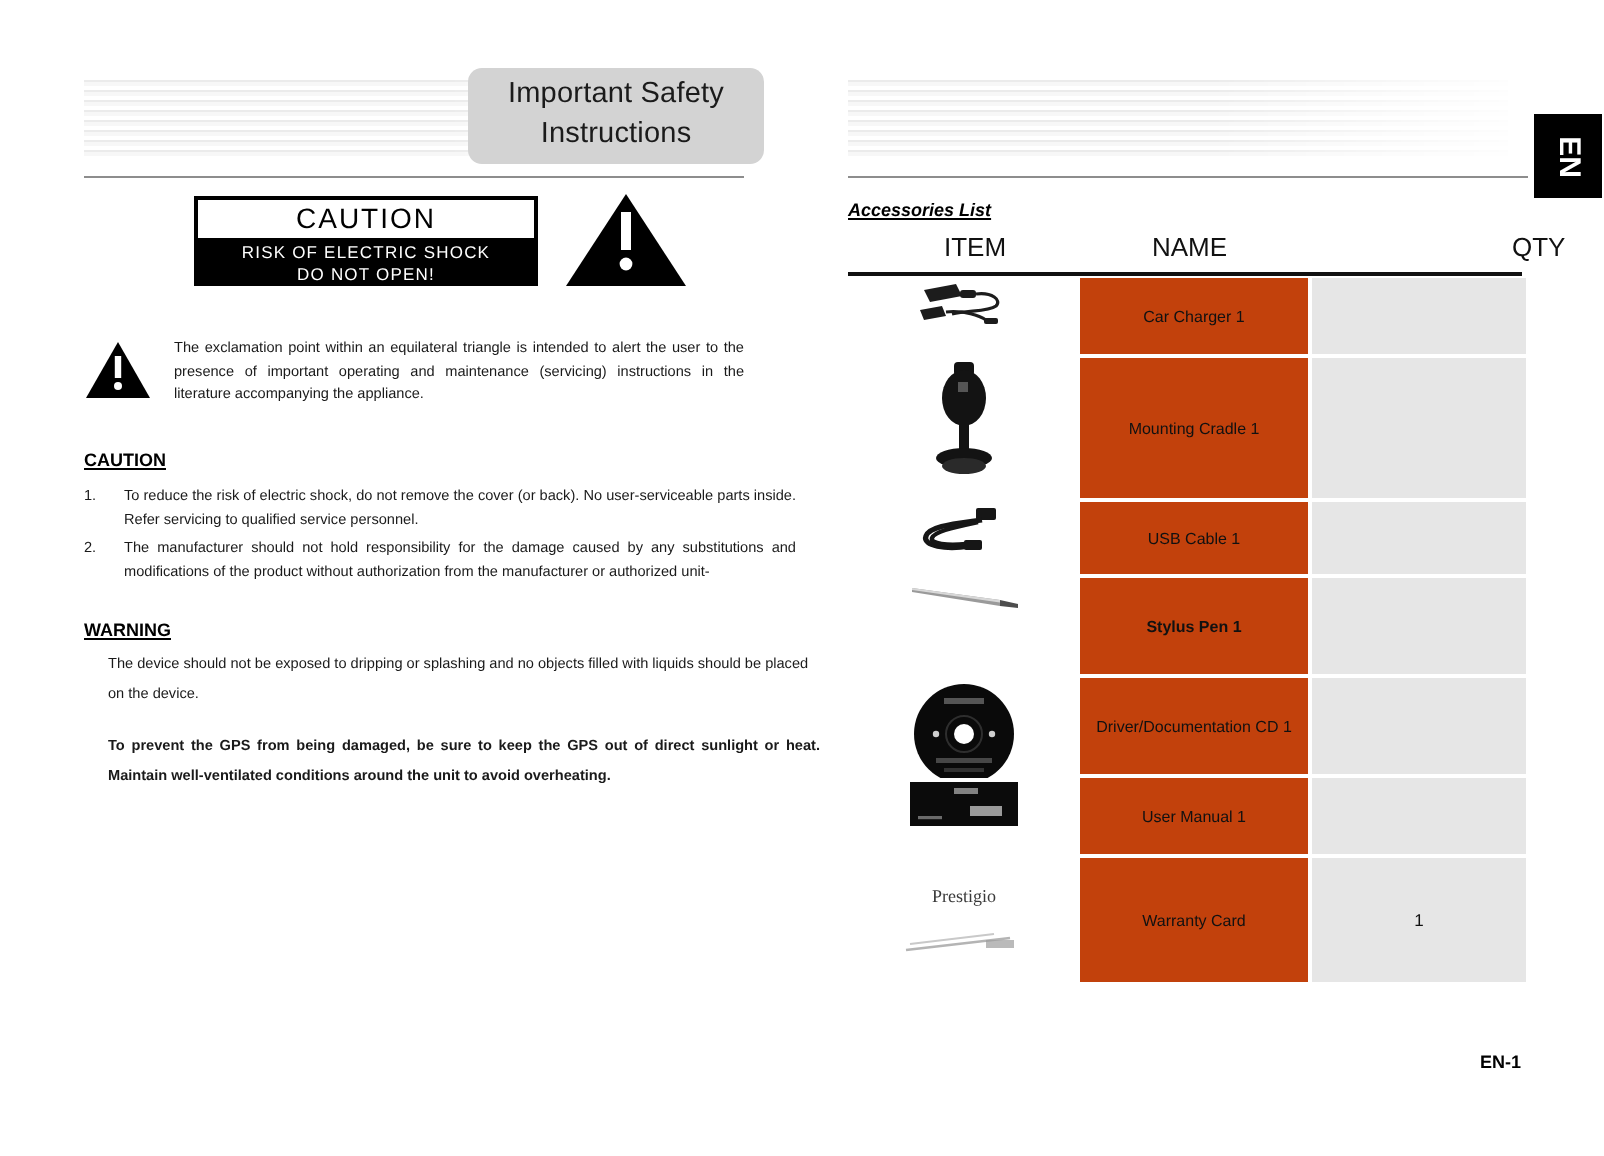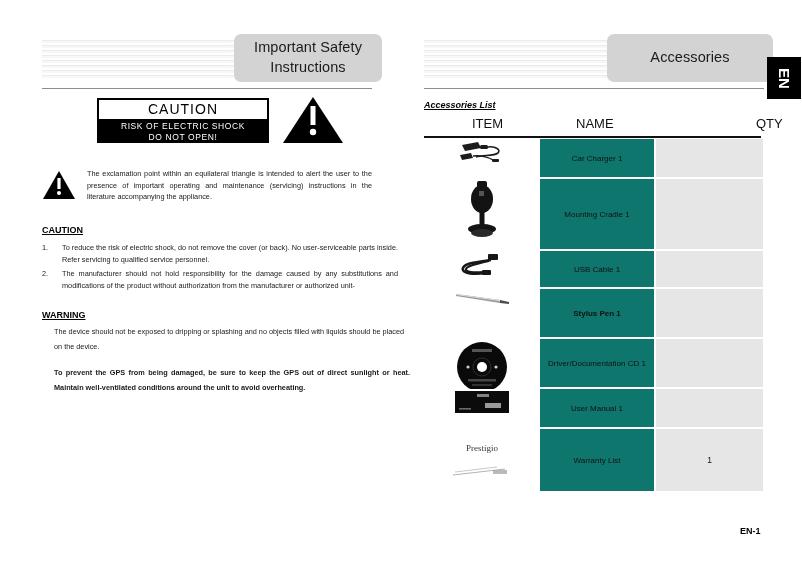--- a/index.html
+++ b/index.html
@@ -272,21 +272,21 @@
   }
   .cell-item {
     width: 116px;
     display: flex;
     align-items: flex-start;
     justify-content: center;
     background: #ffffff;
   }
   .cell-name {
     width: 114px;
-    background: #0f766e;
+    background: #c2410c;
     display: flex;
     align-items: center;
     justify-content: center;
     text-align: center;
     font-size: 8px;
     color: #111111;
     padding: 0 4px;
     box-sizing: border-box;
   }
   .cell-qty {
@@ -370,21 +370,20 @@
 
   <div class="sec-head head-warning">WARNING</div>
   <div class="para para-warning">The device should not be exposed to dripping or splashing and no objects filled with liquids should be placed on the device.</div>
   <div class="para para-gps">To prevent the GPS from being damaged, be sure to keep the GPS out of direct sunlight or heat. Maintain well-ventilated conditions around the unit to avoid overheating.</div>
 </div>
 
 <div class="page-col col-right">
 
   <div class="header-band">
     <div class="stripes"></div>
-    <div class="title-plate">Accessories</div>
   </div>
   <div class="header-rule"></div>
 
   <div class="acc-list-head">Accessories List</div>
 
   <div class="acc-table">
     <div class="acc-thead">
       <div class="th th-item">ITEM</div>
       <div class="th th-name">NAME</div>
       <div class="th th-qty">QTY</div>
@@ -495,21 +494,21 @@
       <div class="cell-item">
         <span class="acc-icon">
           <svg width="70" height="56" viewBox="0 0 70 56">
             <text x="35" y="22" font-family="Liberation Serif, serif" font-size="9" fill="#3a3a3a" text-anchor="middle">Prestigio</text>
             <path d="M6 46 L58 40" stroke="#b4b4b4" stroke-width="1.2" fill="none"></path>
             <path d="M8 43 L50 38" stroke="#c9c9c9" stroke-width="1" fill="none"></path>
             <rect x="46" y="41" width="14" height="4" fill="#9d9d9d" opacity="0.7"></rect>
           </svg>
         </span>
       </div>
-      <div class="cell-name">Warranty List</div>
+      <div class="cell-name">Warranty Card</div>
       <div class="cell-qty">1</div>
     </div>
 
   </div>
 </div>
 
 <div class="en-tab">
   <span>EN</span>
 </div>
 

